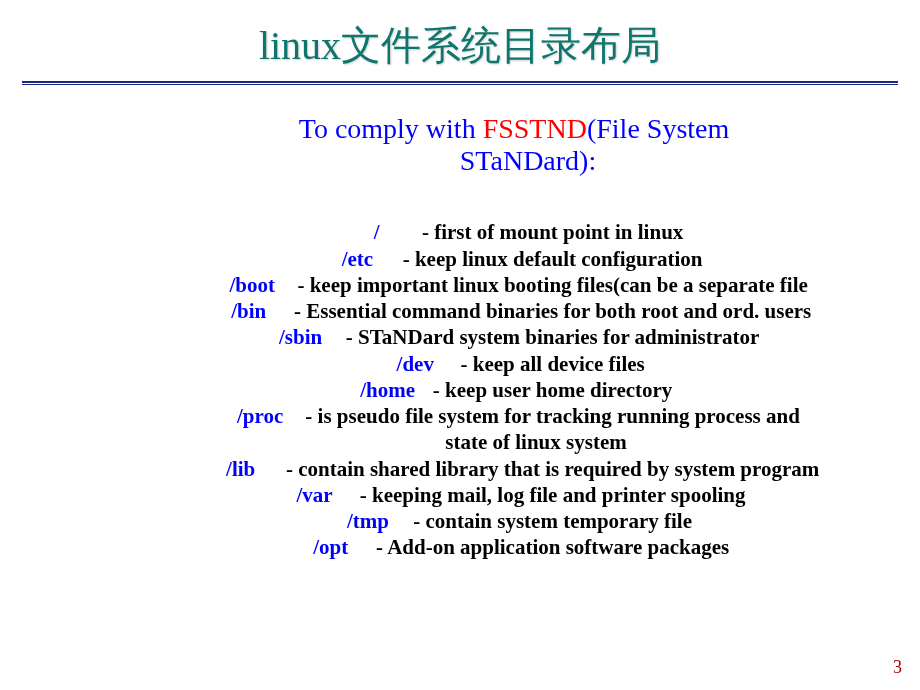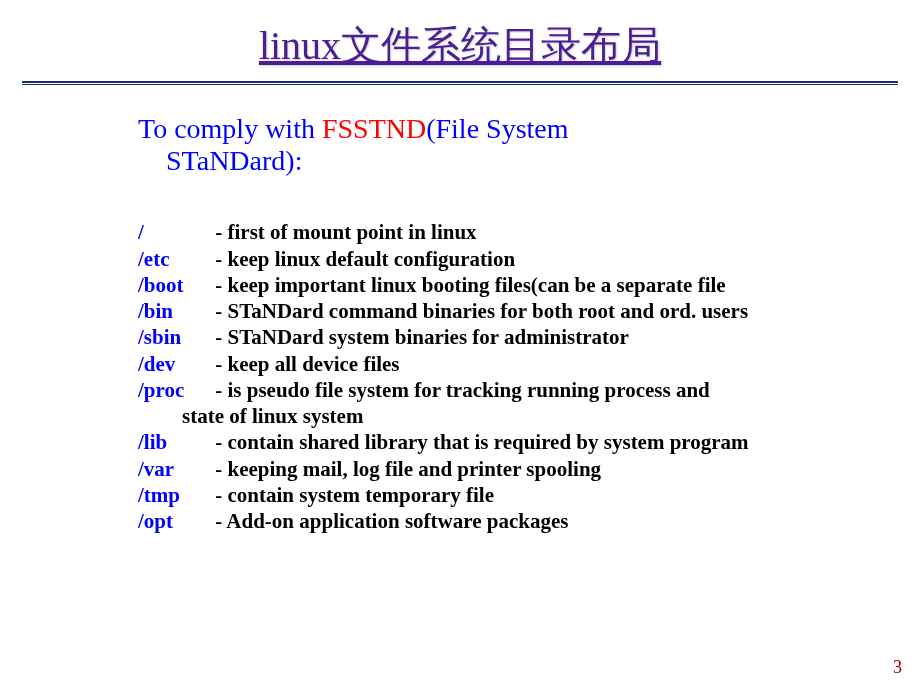--- a/index.html
+++ b/index.html
@@ -13,37 +13,37 @@
       background: #ffffff;
       font-family: "Times New Roman", serif;
       position: relative;
       overflow: hidden;
     }
     .title {
       text-align: center;
       font-size: 40px;
       padding-top: 18px;
       padding-bottom: 8px;
-      color: #4c1d95;
+      color: #0f766e;
       font-weight: normal;
       text-shadow: 1px 1px 2px rgba(100,100,100,0.3);
-      text-decoration: underline;
     }
     .divider-container {
       padding: 0 22px;
       margin-bottom: 28px;
     }
     .divider {
       height: 4px;
       border-top: 2px solid #1a2a7a;
       border-bottom: 1px solid #1a2a7a;
     }
     .content {
       padding-left: 138px;
       padding-right: 30px;
+      text-align: center;
     }
     .intro {
       font-size: 28px;
       color: #0000ff;
       line-height: 1.15;
       margin-bottom: 42px;
     }
     .intro .red {
       color: #ff0000;
     }
@@ -105,29 +105,33 @@
     <div class="row">
       <span class="dir">/etc</span>
       <span class="desc">- keep linux default configuration</span>
     </div>
     <div class="row">
       <span class="dir">/boot</span>
       <span class="desc">- keep important linux booting files(can be a separate file</span>
     </div>
     <div class="row">
       <span class="dir">/bin</span>
-      <span class="desc">- STaNDard command binaries for both root and ord. users</span>
+      <span class="desc">- Essential command binaries for both root and ord. users</span>
     </div>
     <div class="row">
       <span class="dir">/sbin</span>
       <span class="desc">- STaNDard system binaries for administrator</span>
     </div>
     <div class="row">
       <span class="dir">/dev</span>
       <span class="desc">- keep all device files</span>
+    </div>
+    <div class="row">
+      <span class="dir">/home</span>
+      <span class="desc">- keep user home directory</span>
     </div>
     <div class="row">
       <span class="dir">/proc</span>
       <span class="desc">- is pseudo file system for tracking running process and</span>
       <span class="cont">state of linux system</span>
     </div>
     <div class="row">
       <span class="dir">/lib</span>
       <span class="desc">- contain shared library that is required by system program</span>
     </div>

